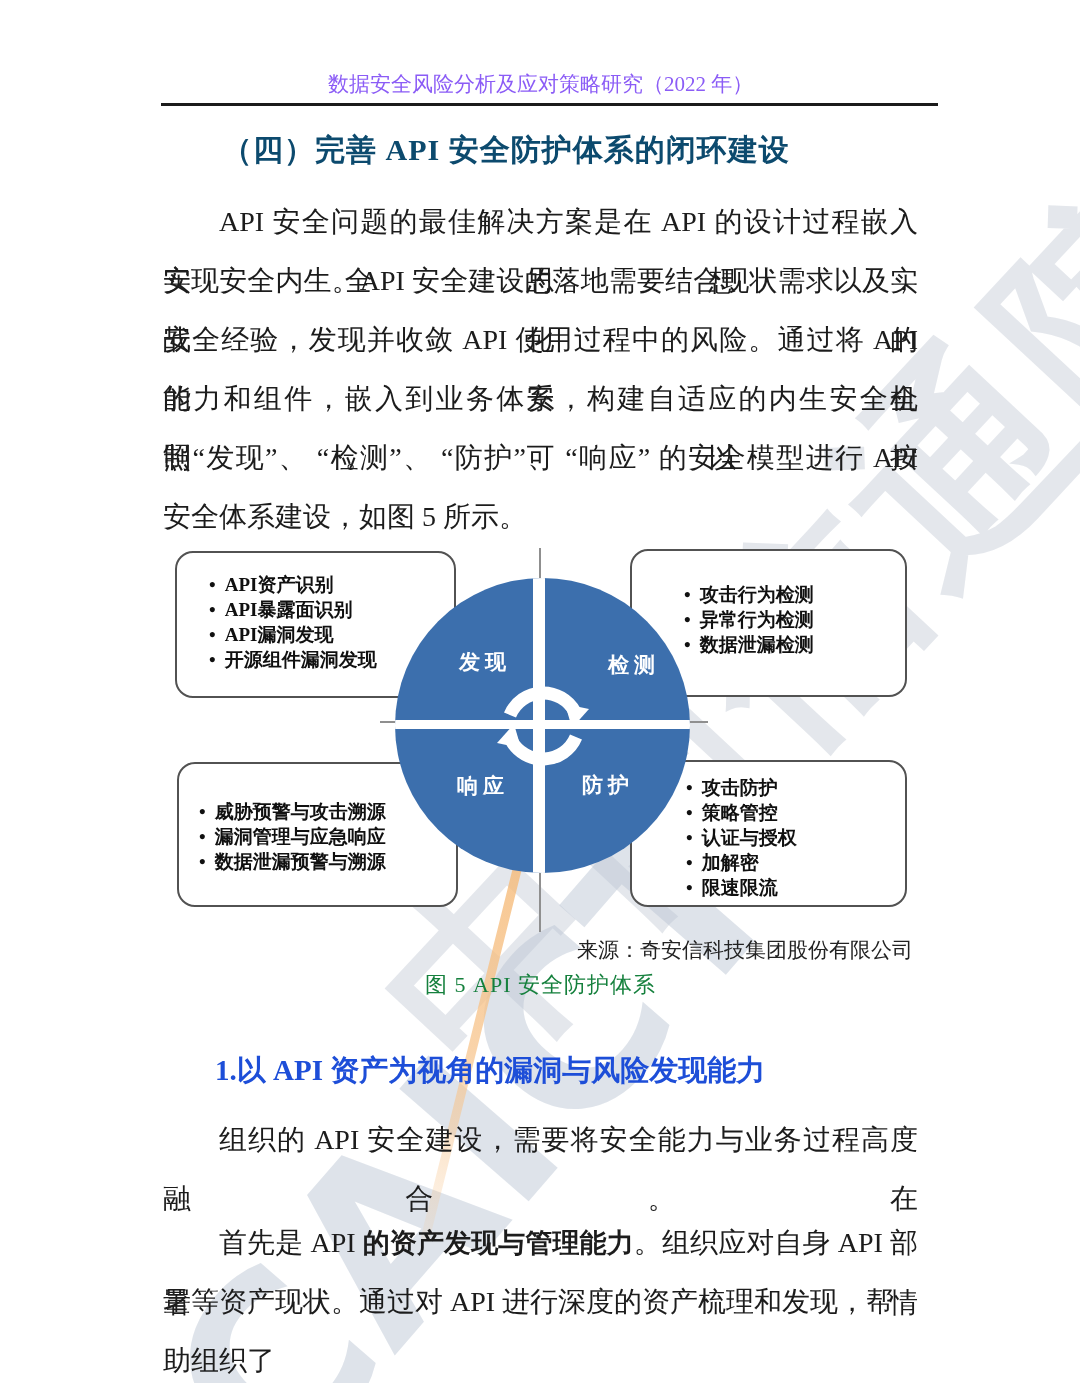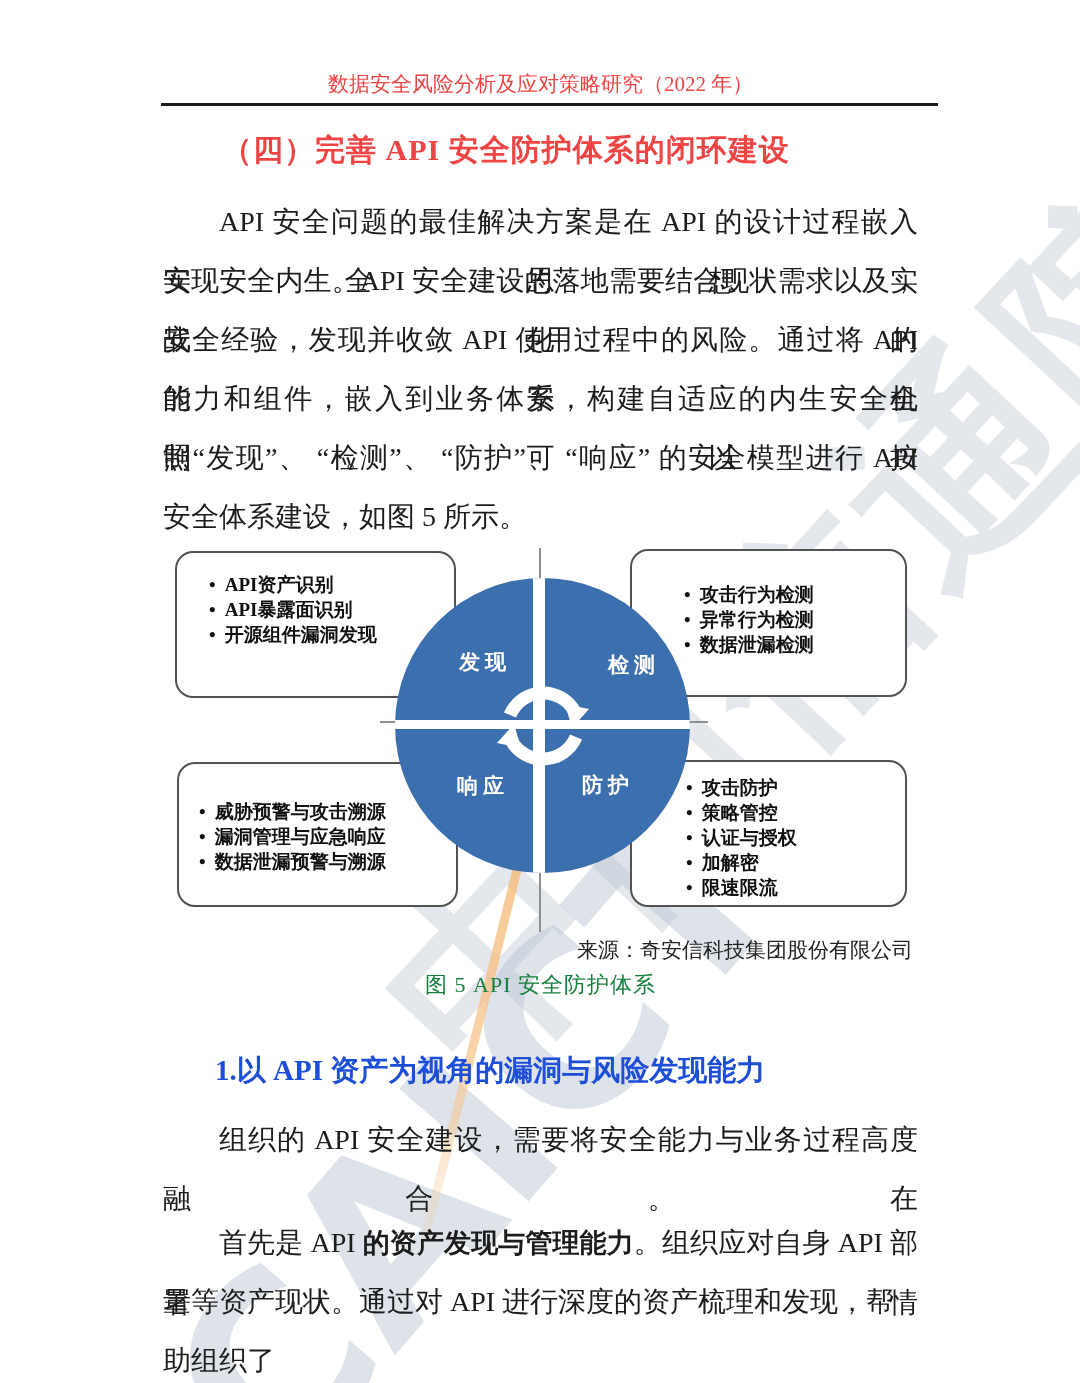--- a/index.html
+++ b/index.html
@@ -24,26 +24,26 @@
   .wm-slash{
     position:absolute;z-index:0;left:500px;top:590px;width:9px;height:660px;
     transform:rotate(14deg);transform-origin:center center;
     background:linear-gradient(to bottom,rgba(244,186,120,0) 0%,rgba(244,179,106,0.85) 18%,rgba(247,196,140,0.75) 70%,rgba(244,186,120,0.1) 100%);
     border-radius:4px;pointer-events:none;
   }
   
   .content{position:absolute;inset:0;z-index:1;}
   .running-header{
     position:absolute;left:163px;top:70px;width:755px;text-align:center;
-    font-size:21px;color:#ef4444;
+    font-size:21px;color:#8b5cf6;
   }
   .header-rule{position:absolute;left:161px;top:103px;width:777px;height:3px;background:#1b1b1b;}
   .doc-title{
     position:absolute;left:222px;top:130px;margin:0;
-    font-size:30px;font-weight:bold;color:#ef4444;letter-spacing:1px;
+    font-size:30px;font-weight:bold;color:#0c4a6e;letter-spacing:1px;
   }
   .para{position:absolute;left:163px;width:755px;}
   .para .line{height:59px;line-height:59px;font-size:28px;}
   .para .fill{text-align:justify;text-align-last:justify;}
   .para .indent{text-indent:56px;}
   .bseg{font-weight:bold;font-family:"Liberation Sans","DejaVu Sans",sans-serif;font-size:27px;}
   .p-intro{top:192px;}
   .sub-heading{
     position:absolute;left:215px;top:1051px;margin:0;
     font-size:29px;font-weight:bold;color:#1d4ed8;
@@ -115,20 +115,21 @@
     </div>
 
     <div>
       <div class="connector-v"></div>
       <div class="connector-h"></div>
 
       <div class="fbox box-tl">
         <ul>
           <li>API资产识别</li>
           <li>API暴露面识别</li>
+          <li>API漏洞发现</li>
           <li>开源组件漏洞发现</li>
         </ul>
       </div>
 
       <div class="fbox box-tr">
         <ul>
           <li>攻击行为检测</li>
           <li>异常行为检测</li>
           <li>数据泄漏检测</li>
         </ul>

